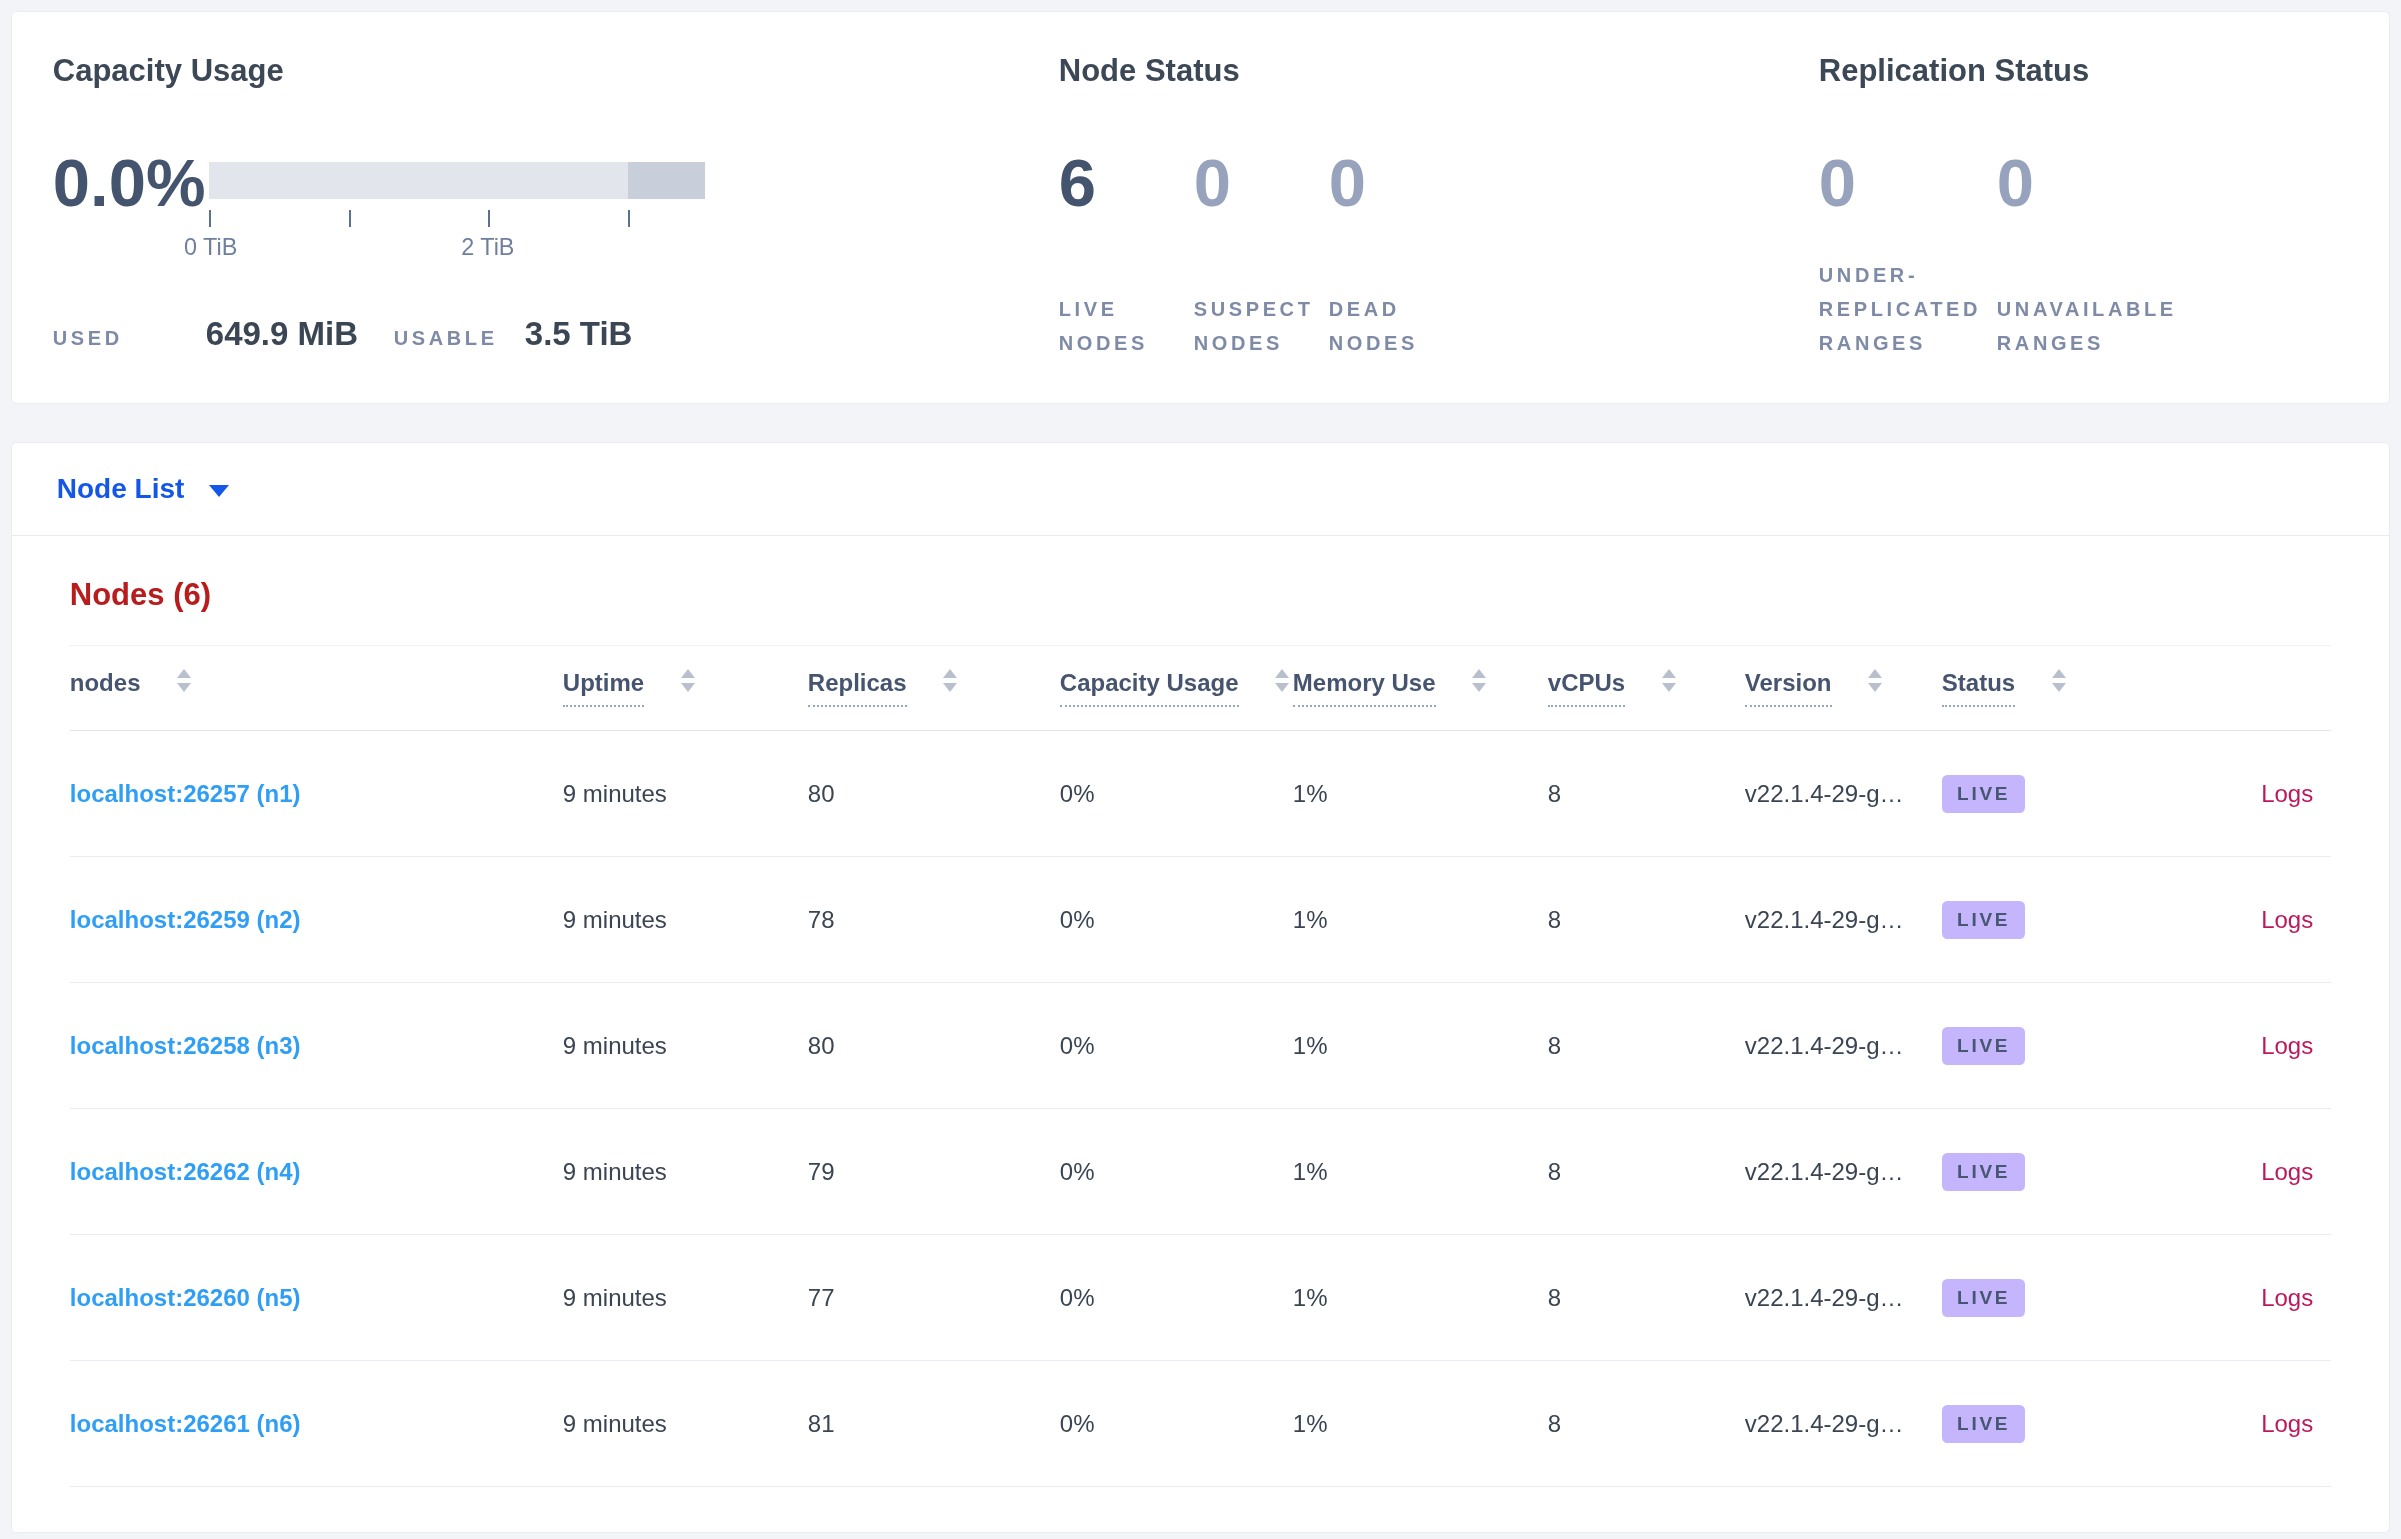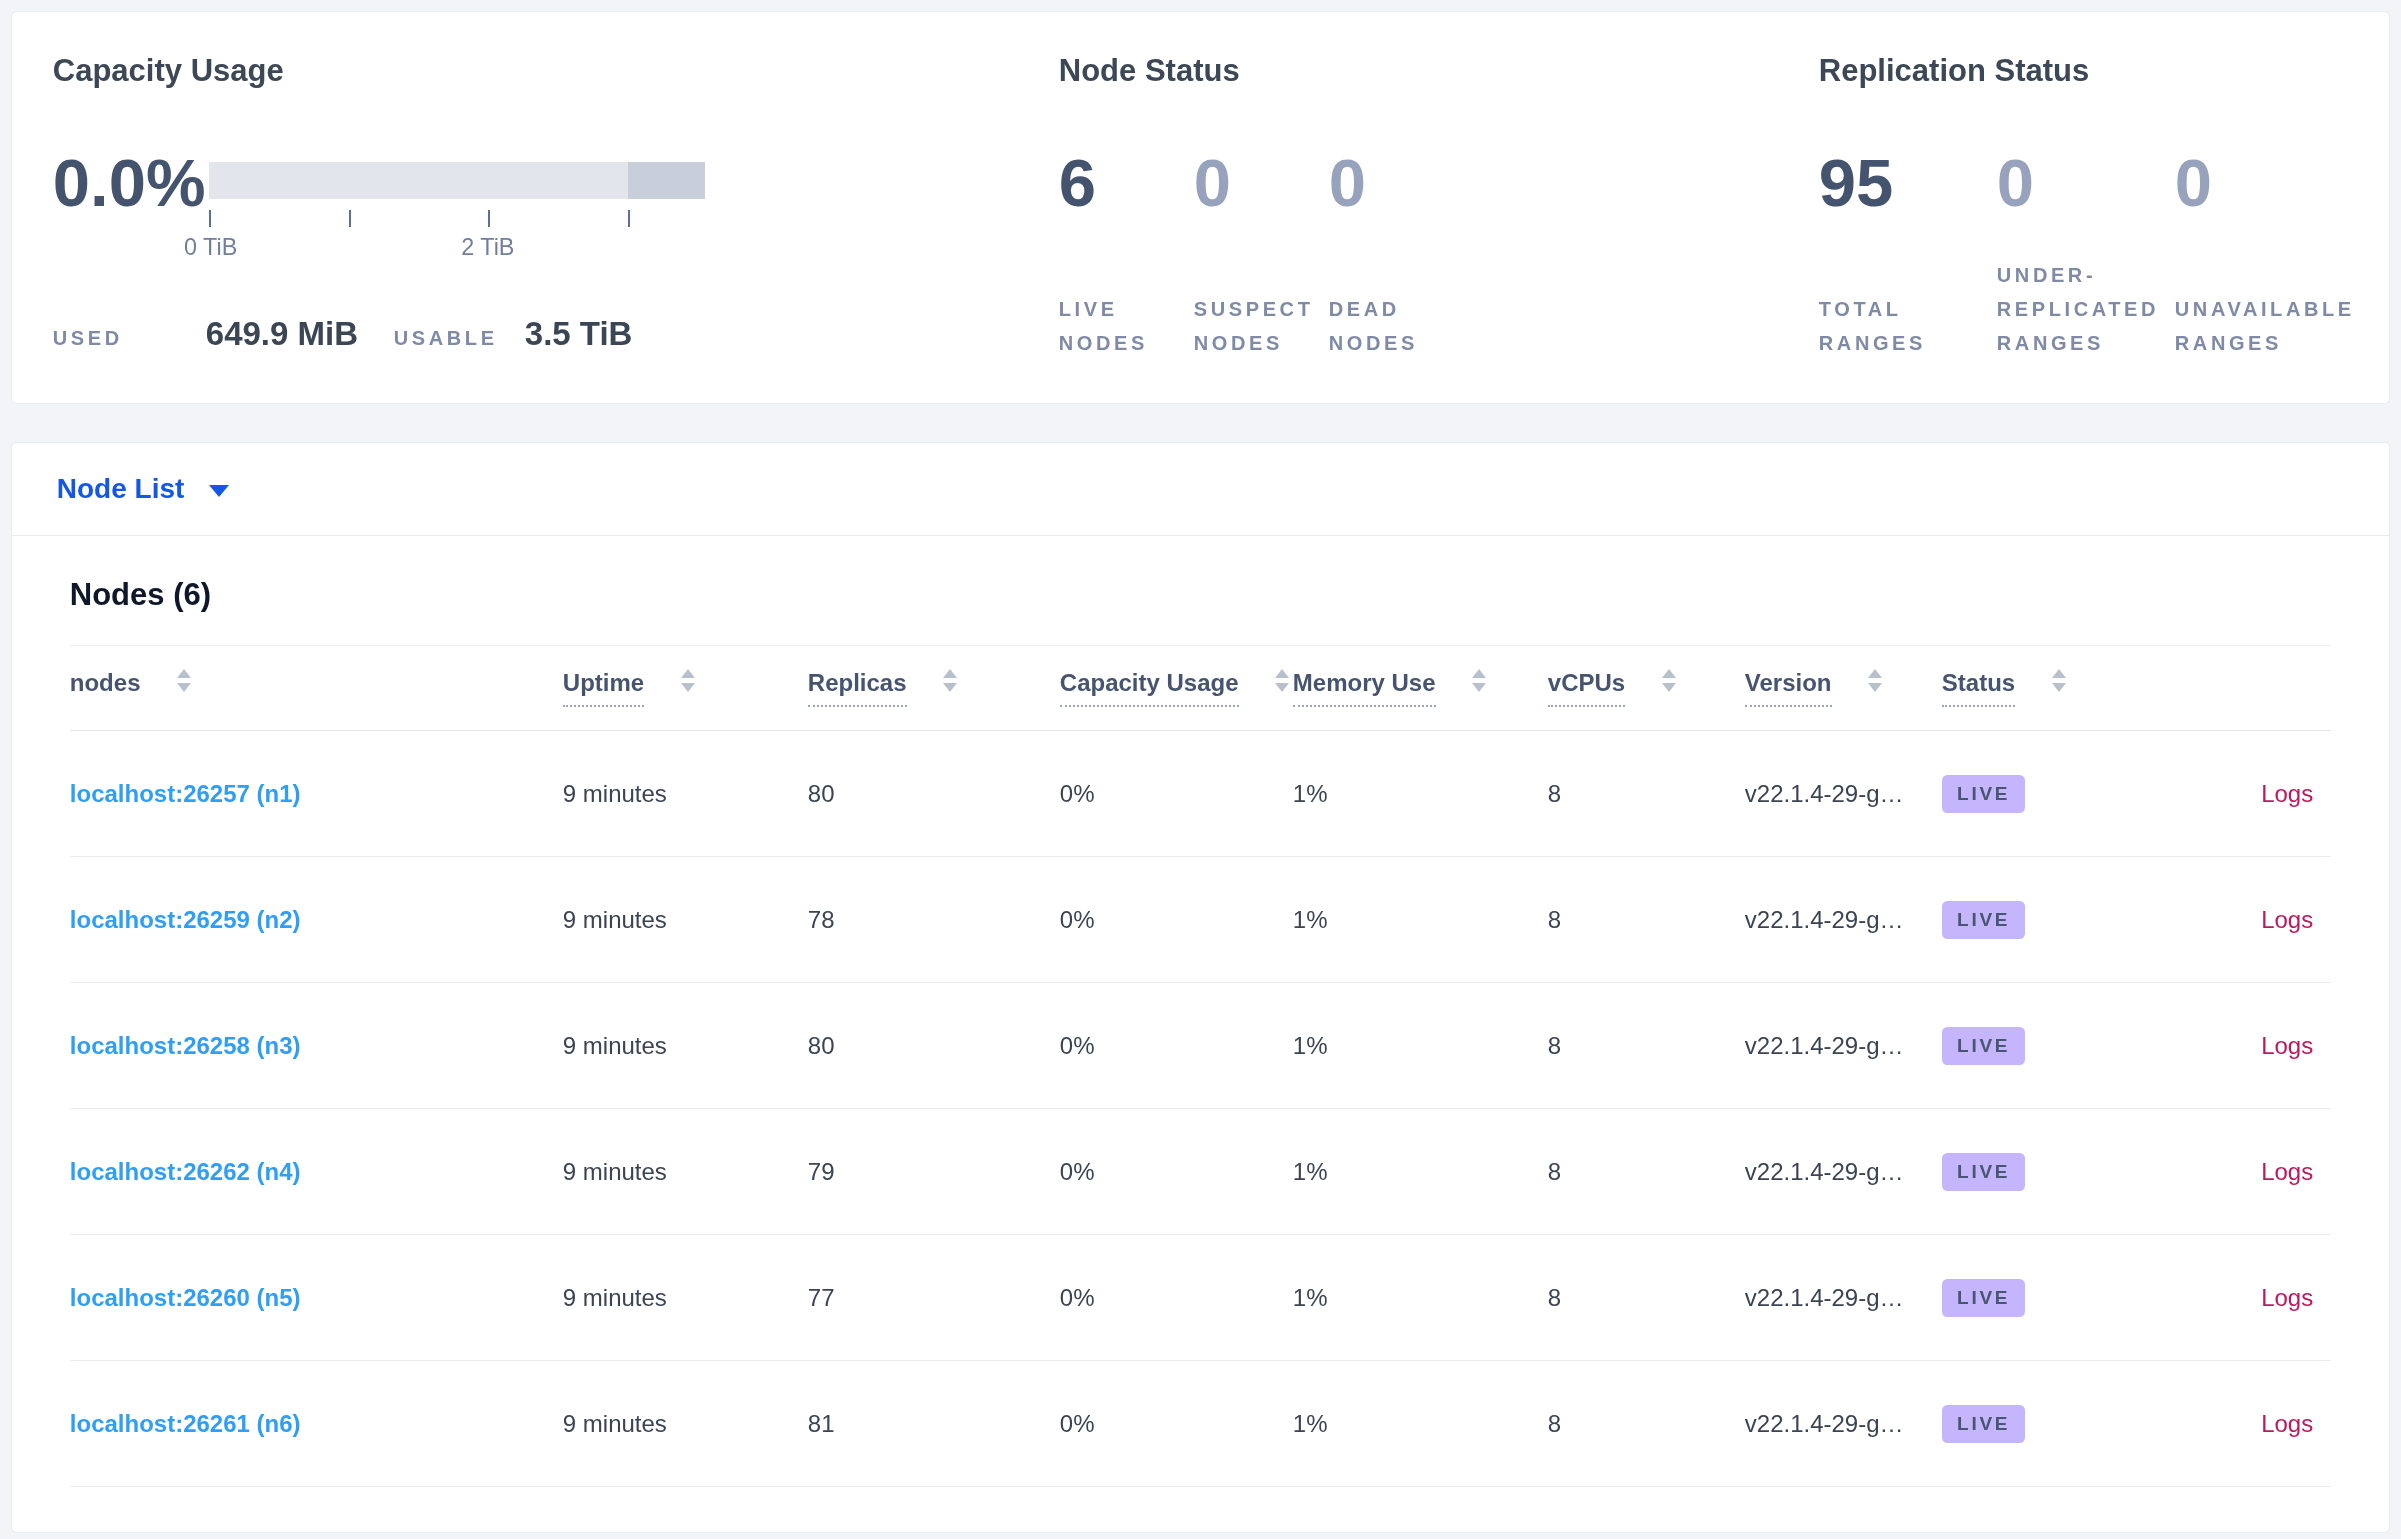--- a/index.html
+++ b/index.html
@@ -77,21 +77,21 @@
   }
   .nl-title { font-size: 28px; font-weight: 600; color: #1457e8; }
   .nl-caret {
     width: 0; height: 0; margin-left: 25px; margin-top: 3.6px;
     border-left: 10px solid transparent; border-right: 10px solid transparent;
     border-top: 12.6px solid #1457e8;
   }
 
   .table-area { padding: 0 58px; }
   .nodes-heading {
-    margin-top: 41px; font-size: 31px; font-weight: 700; color: #0f172a; line-height: 36px;
+    margin-top: 41px; font-size: 31px; font-weight: 700; color: #b91c1c; line-height: 36px;
   }
   .heading-divider { margin-top: 32px; border-top: 1.8px solid #edeff3; }
 
   .grid-row {
     display: grid;
     grid-template-columns: 493px 245px 252px 233px 255px 197px 197px 192px minmax(0,1fr);
     align-items: center;
   }
   .hdr-row { height: 85px; border-bottom: 1.8px solid #e2e6ec; }
   .hdr-cell { display: flex; align-items: flex-start; cursor: pointer; gap: 23px; }
@@ -163,24 +163,20 @@
     </div>
     <div class="stat">
       <span class="stat-value">0</span>
       <span class="caps-label">DEAD NODES</span>
     </div>
   </div>
 
   <div class="sec-title rs-title">Replication Status</div>
   <div class="stats-row stats-rs">
     <div class="stat">
-      <span class="stat-value em">95</span>
-      <span class="caps-label">TOTAL RANGES</span>
-    </div>
-    <div class="stat">
       <span class="stat-value">0</span>
       <span class="caps-label">UNDER-REPLICATED RANGES</span>
     </div>
     <div class="stat">
       <span class="stat-value">0</span>
       <span class="caps-label">UNAVAILABLE RANGES</span>
     </div>
   </div>
 </div>
 

